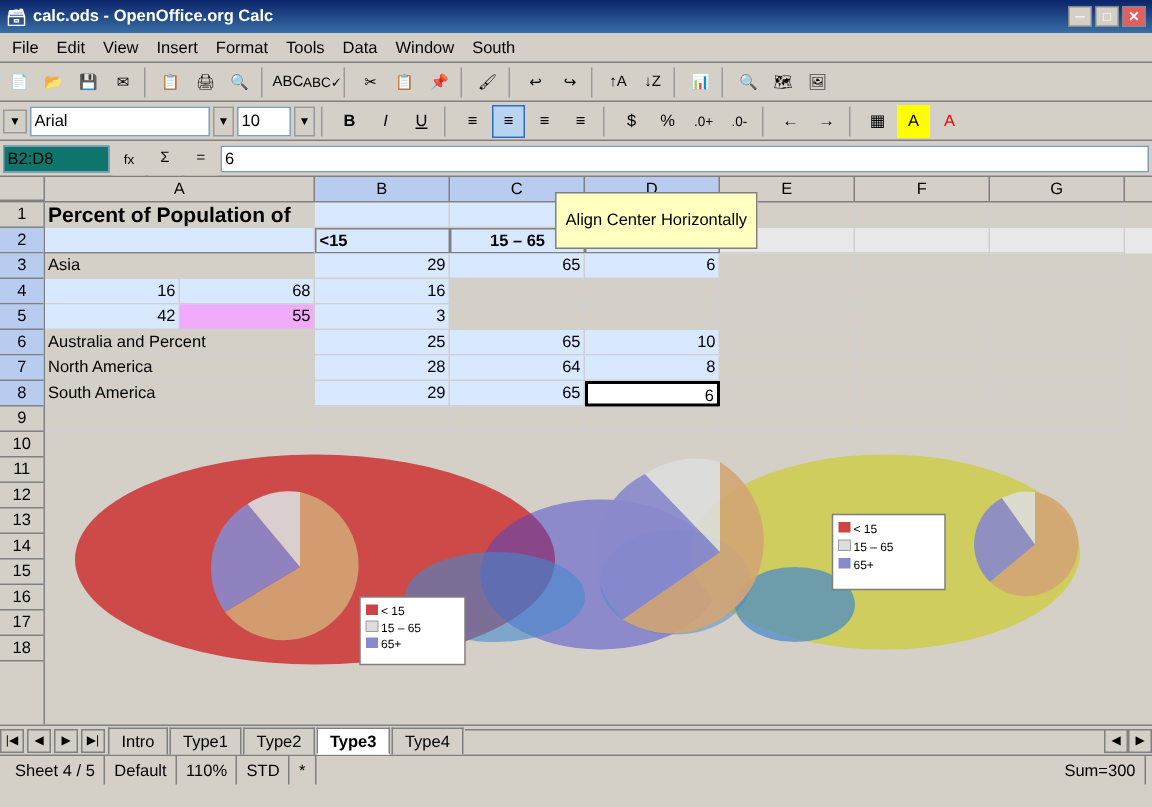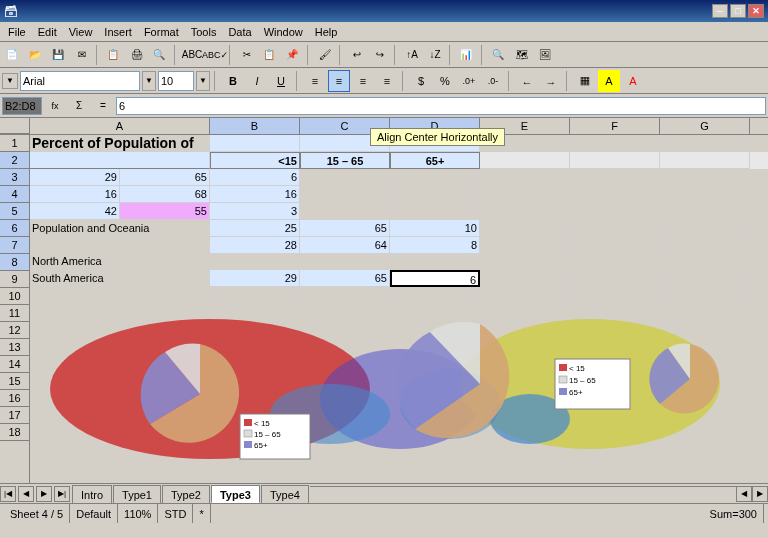--- a/index.html
+++ b/index.html
@@ -101,23 +101,23 @@
     .formula-bar {
       background: #d4d0c8;
       height: 24px;
       display: flex;
       align-items: center;
       padding: 0 2px;
       border-bottom: 1px solid #808080;
       gap: 2px;
     }
     .cell-ref-box {
-      width: 40px; height: 18px;
+      width: 71px; height: 18px;
       border: 1px solid #7f9db9;
-      background: #737373;
+      background: #0f766e;
       font-size: 11px;
       padding: 0 2px;
     }
     .formula-input {
       flex: 1;
       height: 18px;
       border: 1px solid #7f9db9;
       background: white;
       font-size: 11px;
       padding: 0 2px;
@@ -250,38 +250,39 @@
       height: 16px;
       border-top: 1px solid #808080;
     }
   </style>
 </head>
 <body>
 
 <div class="title-bar">
   <div class="title-bar-left">
     <span>🗃</span>
+    <span>calc.ods - OpenOffice.org Calc</span>
   </div>
   <div class="title-bar-controls">
     <div class="title-btn">─</div>
     <div class="title-btn">□</div>
     <div class="title-btn" style="background:#e06060;color:white;">✕</div>
   </div>
 </div>
 
 <div class="menu-bar">
   <span class="menu-item">File</span>
   <span class="menu-item">Edit</span>
   <span class="menu-item">View</span>
   <span class="menu-item">Insert</span>
   <span class="menu-item">Format</span>
   <span class="menu-item">Tools</span>
   <span class="menu-item">Data</span>
   <span class="menu-item">Window</span>
-  <span class="menu-item">Help</span>
+  <span class="menu-item">South</span>
 </div>
 
 <div class="toolbar">
   <div class="toolbar-btn">📄</div>
   <div class="toolbar-btn">📂</div>
   <div class="toolbar-btn">💾</div>
   <div class="toolbar-btn">✉</div>
   <div class="toolbar-sep"></div>
   <div class="toolbar-btn">📋</div>
   <div class="toolbar-btn">🖨</div>
@@ -338,21 +339,21 @@
   <div class="fmt-btn" style="color:red;">A</div>
 </div>
 
 <div class="formula-bar">
   <input class="cell-ref-box" value="B2:D8" style="">
   <div class="toolbar-btn" style="font-size:9px;">fx</div>
   <div class="toolbar-btn">Σ</div>
   <div class="toolbar-btn">=</div>
   <input class="formula-input" value="6" style="">
 
-  <div class="tooltip" style="position: absolute; top: 128px; left: 370px; background: rgb(255, 255, 192); border: 1px solid rgb(128, 128, 128); padding: 2px 6px; font-size: 11px; z-index: 100; text-align: center;">Align Center Horizontally</div>
+  <div class="tooltip" style="position: absolute; top: 128px; left: 370px; background: rgb(255, 255, 192); border: 1px solid rgb(128, 128, 128); padding: 12px 6px; font-size: 11px; z-index: 100; text-align: center;">Align Center Horizontally</div>
 </div>
 
 <div style="display:flex;height:365px;position:relative;">
   <div style="flex:1;display:flex;flex-direction:column;overflow:hidden;">
 
     <div style="display:flex;background:#d4d0c8;border-bottom:1px solid #808080;">
       <div class="corner-cell"></div>
       <div class="col-header col-a">A</div>
       <div class="col-header col-b" style="background:#b8ccf0;">B</div>
       <div class="col-header col-c" style="background:#b8ccf0;">C</div>
@@ -392,29 +393,30 @@
           <div class="grid-cell cell-b" style="background:#d8e8ff;width:90px;"></div>
           <div class="grid-cell cell-c" style="background:#d8e8ff;width:90px;"></div>
           <div class="grid-cell cell-d" style="background:#d8e8ff;width:90px;"></div>
           <div class="grid-cell cell-e" style="width:90px;"></div>
           <div class="grid-cell cell-f" style="width:90px;"></div>
           <div class="grid-cell cell-g" style="width:90px;"></div>
         </div>
 
         <div class="grid-row row2 header-row">
           <div class="grid-cell cell-a" style="background:#d8e8ff;width:180px;border-bottom:1px solid #808080;"></div>
-          <div class="grid-cell cell-b" style="text-align:right;font-weight:bold;background:#d8e8ff;width:90px;border:1px solid #808080;">&lt;15</div>
+          <div class="grid-cell cell-b" style="text-align:left;font-weight:bold;background:#d8e8ff;width:90px;border:1px solid #808080;">&lt;15</div>
           <div class="grid-cell cell-c" style="text-align:center;font-weight:bold;background:#d8e8ff;width:90px;border:1px solid #808080;">15 – 65</div>
           <div class="grid-cell cell-d" style="text-align:center;font-weight:bold;background:#d8e8ff;width:90px;border:1px solid #808080;">65+</div>
           <div class="grid-cell cell-e" style="width:90px;"></div>
           <div class="grid-cell cell-f" style="width:90px;"></div>
           <div class="grid-cell cell-g" style="width:90px;"></div>
         </div>
 
         <div class="grid-row">
+          <div class="grid-cell cell-a" style="width:180px;">Asia</div>
           <div class="grid-cell cell-b" style="text-align:right;background:#d8e8ff;width:90px;">29</div>
           <div class="grid-cell cell-c" style="text-align:right;background:#d8e8ff;width:90px;">65</div>
           <div class="grid-cell cell-d" style="text-align:right;background:#d8e8ff;width:90px;">6</div>
           <div class="grid-cell cell-e" style="width:90px;"></div>
           <div class="grid-cell" style="width:90px;"></div>
           <div class="grid-cell" style="width:90px;"></div>
         </div>
 
         <div class="grid-row">
           <div class="grid-cell cell-b" style="text-align:right;background:#d8e8ff;width:90px;">16</div>
@@ -428,31 +430,31 @@
         <div class="grid-row">
           <div class="grid-cell cell-b" style="text-align:right;background:#d8e8ff;width:90px;">42</div>
           <div class="grid-cell cell-c" style="text-align:right;background:#f0abfc;width:90px;">55</div>
           <div class="grid-cell cell-d" style="text-align:right;background:#d8e8ff;width:90px;">3</div>
           <div class="grid-cell" style="width:90px;"></div>
           <div class="grid-cell" style="width:90px;"></div>
           <div class="grid-cell" style="width:90px;"></div>
         </div>
 
         <div class="grid-row">
-          <div class="grid-cell cell-a" style="width:180px;">Population and Oceania</div>
+          <div class="grid-cell cell-a" style="width:180px;">Australia and Percent</div>
           <div class="grid-cell cell-b" style="text-align:right;background:#d8e8ff;width:90px;">25</div>
           <div class="grid-cell cell-c" style="text-align:right;background:#d8e8ff;width:90px;">65</div>
           <div class="grid-cell cell-d" style="text-align:right;background:#d8e8ff;width:90px;">10</div>
           <div class="grid-cell" style="width:90px;"></div>
           <div class="grid-cell" style="width:90px;"></div>
           <div class="grid-cell" style="width:90px;"></div>
         </div>
 
         <div class="grid-row">
-          <div class="grid-cell cell-a" style="width:180px;margin-top:16px;">North America</div>
+          <div class="grid-cell cell-a" style="width:180px;">North America</div>
           <div class="grid-cell cell-b" style="text-align:right;background:#d8e8ff;width:90px;">28</div>
           <div class="grid-cell cell-c" style="text-align:right;background:#d8e8ff;width:90px;">64</div>
           <div class="grid-cell cell-d" style="text-align:right;background:#d8e8ff;width:90px;">8</div>
           <div class="grid-cell" style="width:90px;"></div>
           <div class="grid-cell" style="width:90px;"></div>
           <div class="grid-cell" style="width:90px;"></div>
         </div>
 
         <div class="grid-row row8">
           <div class="grid-cell cell-a" style="width:180px;">South America</div>

